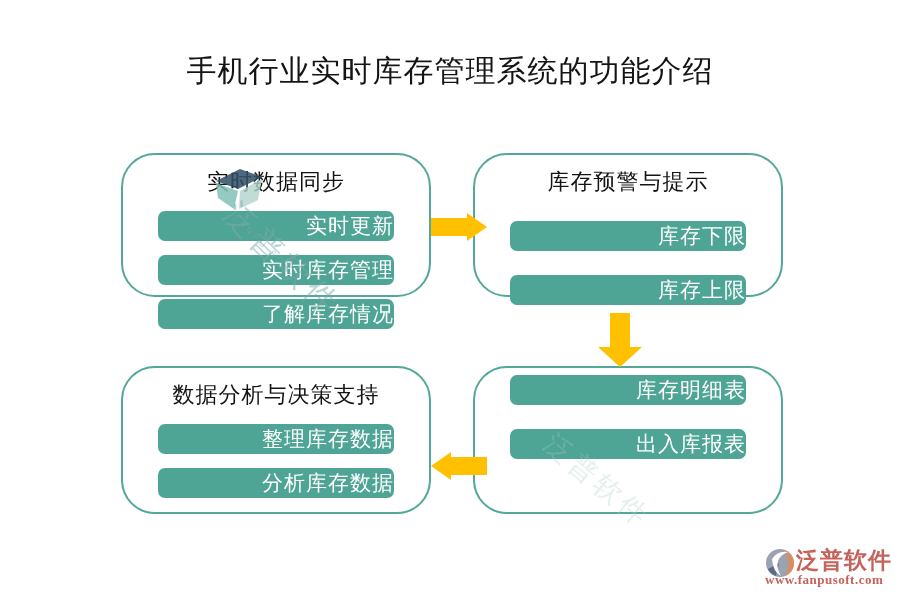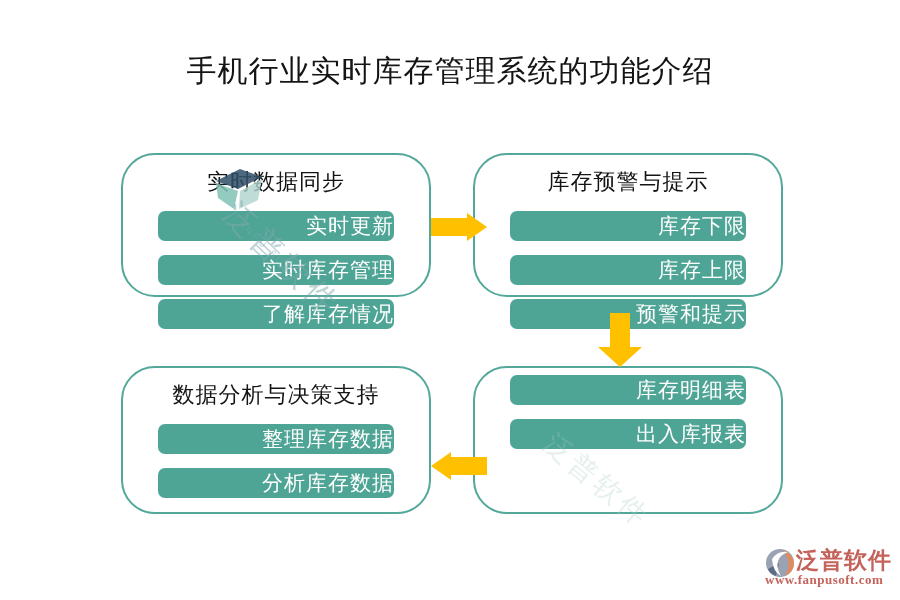--- a/index.html
+++ b/index.html
@@ -11,21 +11,21 @@
     position:absolute; top:51px; left:0; width:900px; text-align:center;
     font-size:30px; letter-spacing:1px; color:var(--title-text,#141414);
   }
   .group-box {
     position:absolute; width:310px; box-sizing:border-box;
     border:2px solid var(--box-border,#53A89A); border-radius:34px; background:#fff;
     display:flex; flex-direction:column; align-items:center; z-index:1;
   }
   .box-top { top:121px; height:144px;margin-top:32px; }
   .box-bottom { top:366px; height:148px; }
-  .col-left { left:121px; } .col-right { left:473px; }
+  .col-left { left:121px; } .col-right { left:473px;gap:10px; }
   .group-title {
     margin-top:12px; height:30px; line-height:30px; text-align:center;
     font-size:22px; letter-spacing:1px; color:var(--title-text,#141414); z-index:2;
   }
   .pill {
     width:236px; height:30px; line-height:30px; margin-top:14px; text-align:right;
     background:var(--pill-bg,#4EA495); border-radius:7px;
     color:var(--pill-text,#fff); font-size:21px; letter-spacing:1px; z-index:2;
   }
   .pill:first-of-type { margin-top:7px; }
@@ -75,21 +75,20 @@
     <div class="group-title">实时数据同步</div>
     <div class="pill">实时更新</div>
     <div class="pill">实时库存管理</div>
     <div class="pill">了解库存情况</div>
   </div>
 
   <div class="group-box box-top col-right">
     <div class="group-title">库存预警与提示</div>
     <div class="pill">库存下限</div>
     <div class="pill">库存上限</div>
-    <div class="pill">预警和提示</div>
   </div>
 
   <div class="group-box box-bottom col-left">
     <div class="group-title">数据分析与决策支持</div>
     <div class="pill">整理库存数据</div>
     <div class="pill">分析库存数据</div>
   </div>
 
   <div class="group-box box-bottom col-right">
     <div class="pill">库存明细表</div>

